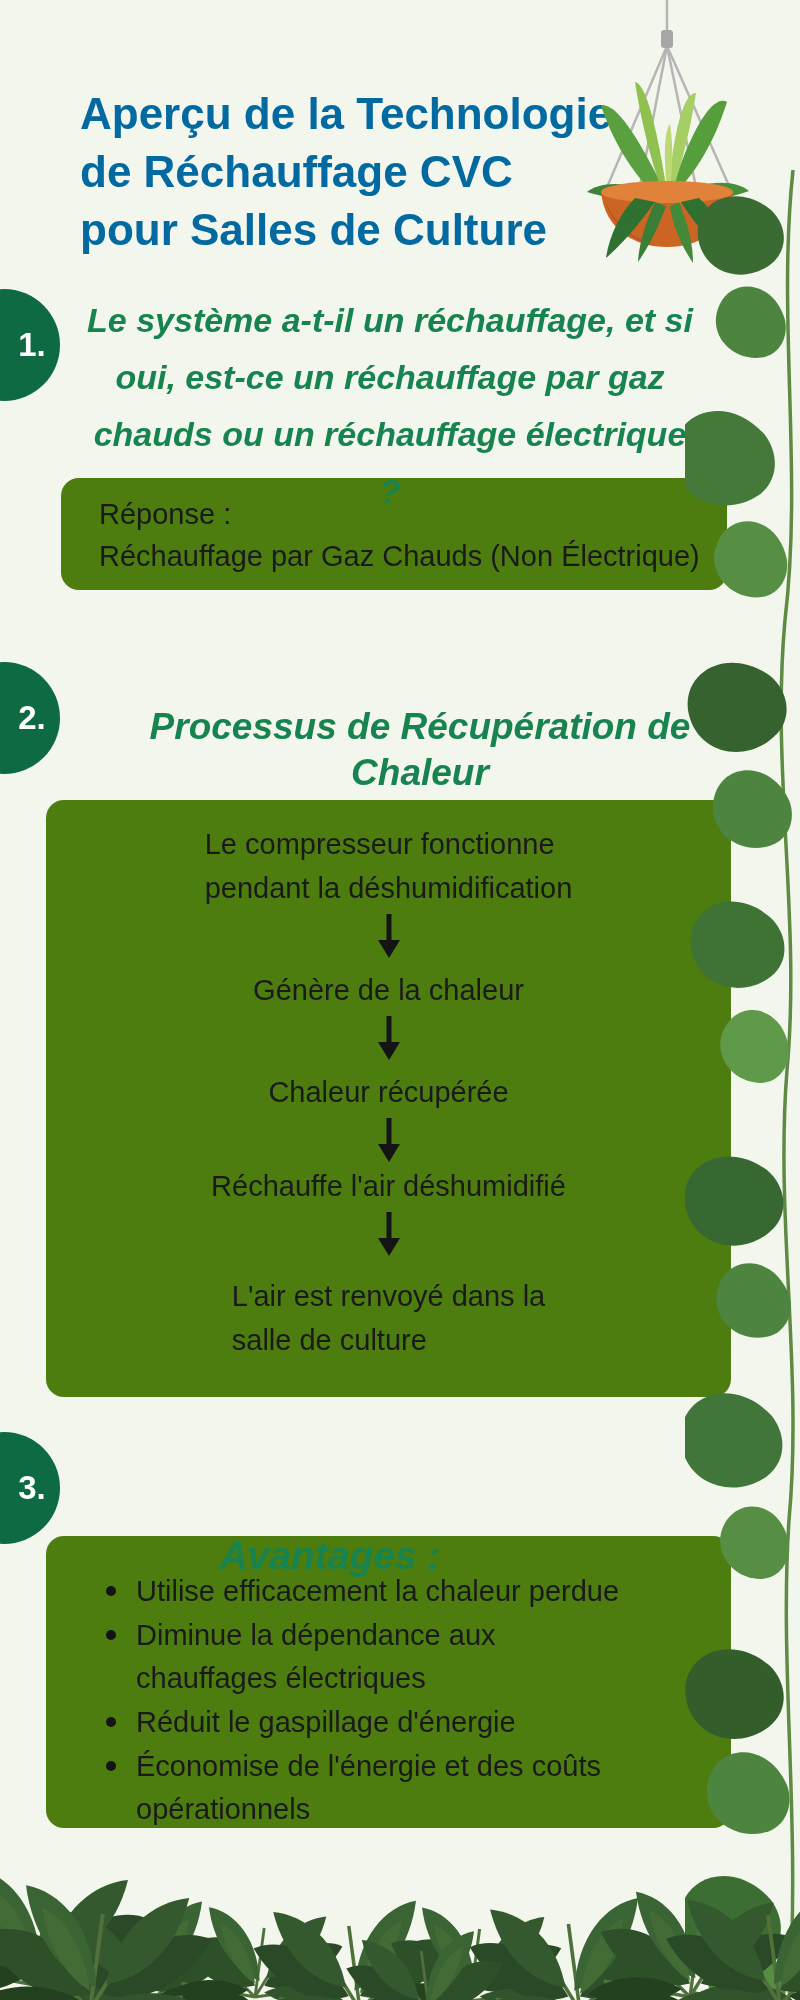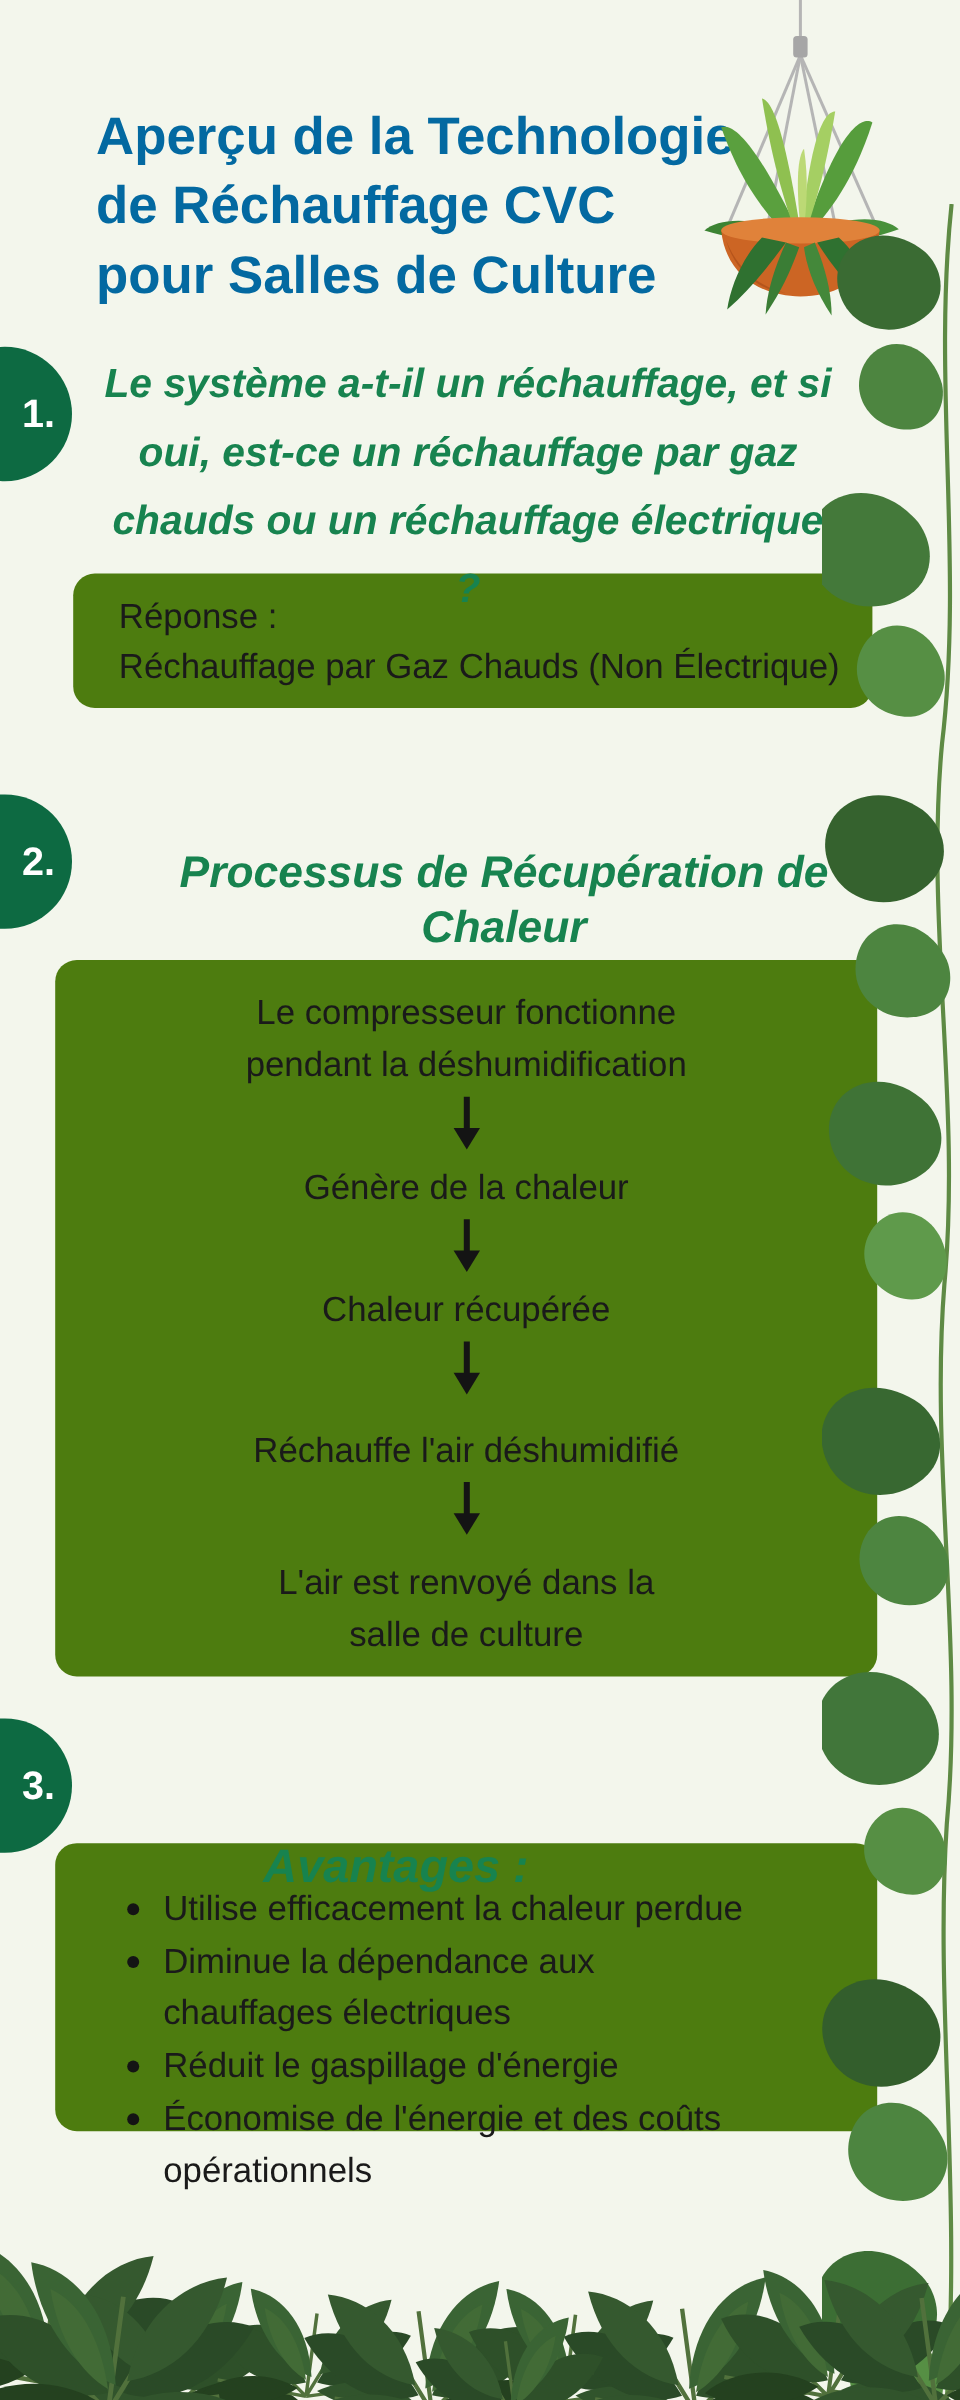--- a/index.html
+++ b/index.html
@@ -41,26 +41,26 @@
   #answer-box{left:61px;top:478px;width:666px;height:112px;}
   #answer-box .box-text{
     padding:15px 20px 0 38px;font-size:29px;line-height:42px;color:#1a1a1a;
   }
   #flow-box{
     left:46px;top:800px;width:685px;height:597px;
     display:flex;flex-direction:column;align-items:center;
     box-sizing:border-box;padding-top:22px;
   }
   .flow-step{
-    font-size:29px;line-height:44px;text-align:center;
+    font-size:29px;line-height:44px;
     white-space:pre-line;color:#1a1a1a;
   }
   .flow-arrow{margin-top:2px;flex:0 0 auto;}
-  .mt8{margin-top:8px;} .mt6{margin-top:23px;} .mt16{margin-top:16px;}
-  #benefits-box{left:46px;top:1536px;width:685px;height:240px;}
+  .mt8{margin-top:8px;} .mt6{margin-top:0;} .mt16{margin-top:16px;}
+  #benefits-box{left:46px;top:1536px;width:685px;height:292px;}
   #benefits-list{
     margin:0;padding:34px 24px 0 58px;list-style:none;
   }
   #benefits-list li{
     position:relative;padding-left:32px;margin-bottom:1px;
     font-size:29px;line-height:43px;white-space:pre-line;color:#1a1a1a;
   }
   #benefits-list li::before{
     content:"";position:absolute;left:2px;top:16px;
     width:10px;height:10px;border-radius:50%;background:#141414;

